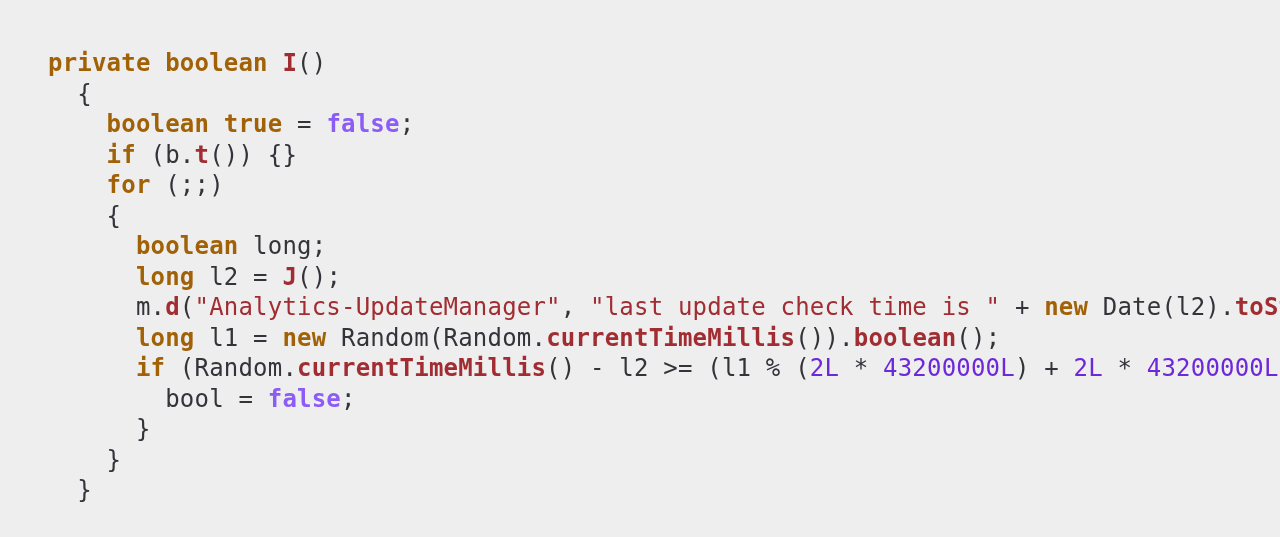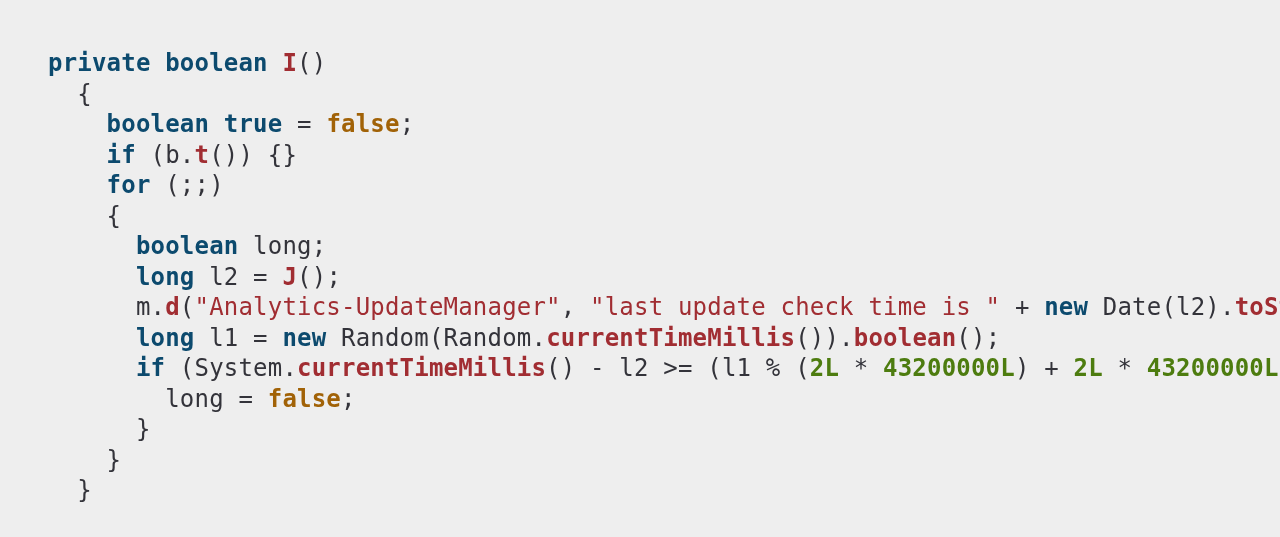--- a/index.html
+++ b/index.html
@@ -13,38 +13,38 @@
   pre.code {
     margin: 0;
     padding: 48px 0 0 48px;
     font-family: "Menlo", "DejaVu Sans Mono", "Consolas", "Bitstream Vera Sans Mono", monospace;
     font-size: 24px;
     line-height: 30.5px;
     white-space: pre;
     color: #33333a;
     letter-spacing: 0.2px;
   }
-  .k  { color: #0c4a6e; font-weight: 700; }   
+  .k  { color: #a16207; font-weight: 700; }   
   .o  { color: #33333a; }                      
   .m  { color: #a12d32; font-weight: 700; }    
-  .b  { color: #a16207; font-weight: 700; }    
+  .b  { color: #8b5cf6; font-weight: 700; }    
   .s  { color: #a12d32; }                      
-  .n  { color: #4d7c0f; font-weight: 700; }    
+  .n  { color: #6d28d9; font-weight: 400; }    
 </style>
 </head>
 <body>
 
 <pre class="code"><span class="k">private</span><span class="o"> </span><span class="k">boolean</span><span class="o"> </span><span class="m">I</span><span class="o">()
 </span><span class="o">  {
 </span><span class="o">    </span><span class="k">boolean</span><span class="o"> </span><span class="k">true</span><span class="o"> = </span><span class="b">false</span><span class="o">;
 </span><span class="o">    </span><span class="k">if</span><span class="o"> (b.</span><span class="m">t</span><span class="o">()) {}
 </span><span class="o">    </span><span class="k">for</span><span class="o"> (;;)
 </span><span class="o">    {
 </span><span class="o">      </span><span class="k">boolean</span><span class="o"> long;
 </span><span class="o">      </span><span class="k">long</span><span class="o"> l2 = </span><span class="m">J</span><span class="o">();
 </span><span class="o">      m.</span><span class="m">d</span><span class="o">(</span><span class="s">"Analytics-UpdateManager"</span><span class="o">, </span><span class="s">"last update check time is "</span><span class="o"> + </span><span class="k">new</span><span class="o"> Date(l2).</span><span class="m">toStrin</span><span class="o">
 </span><span class="o">      </span><span class="k">long</span><span class="o"> l1 = </span><span class="k">new</span><span class="o"> Random(Random.</span><span class="m">currentTimeMillis</span><span class="o">()).</span><span class="m">boolean</span><span class="o">();
-</span><span class="o">      </span><span class="k">if</span><span class="o"> (System.</span><span class="m">currentTimeMillis</span><span class="o">() - l2 &gt;= (l1 % (</span><span class="n">2L</span><span class="o"> * </span><span class="n">43200000L</span><span class="o">) + </span><span class="n">2L</span><span class="o"> * </span><span class="n">43200000L</span><span class="o">) % 
-</span><span class="o">        long = </span><span class="b">false</span><span class="o">;
+</span><span class="o">      </span><span class="k">if</span><span class="o"> (Random.</span><span class="m">currentTimeMillis</span><span class="o">() - l2 &gt;= (l1 % (</span><span class="n">2L</span><span class="o"> * </span><span class="n">43200000L</span><span class="o">) + </span><span class="n">2L</span><span class="o"> * </span><span class="n">43200000L</span><span class="o">) % 
+</span><span class="o">        bool = </span><span class="b">false</span><span class="o">;
 </span><span class="o">      }
 </span><span class="o">    }
 </span><span class="o">  }
 </span></pre>
 
 </body></html>

